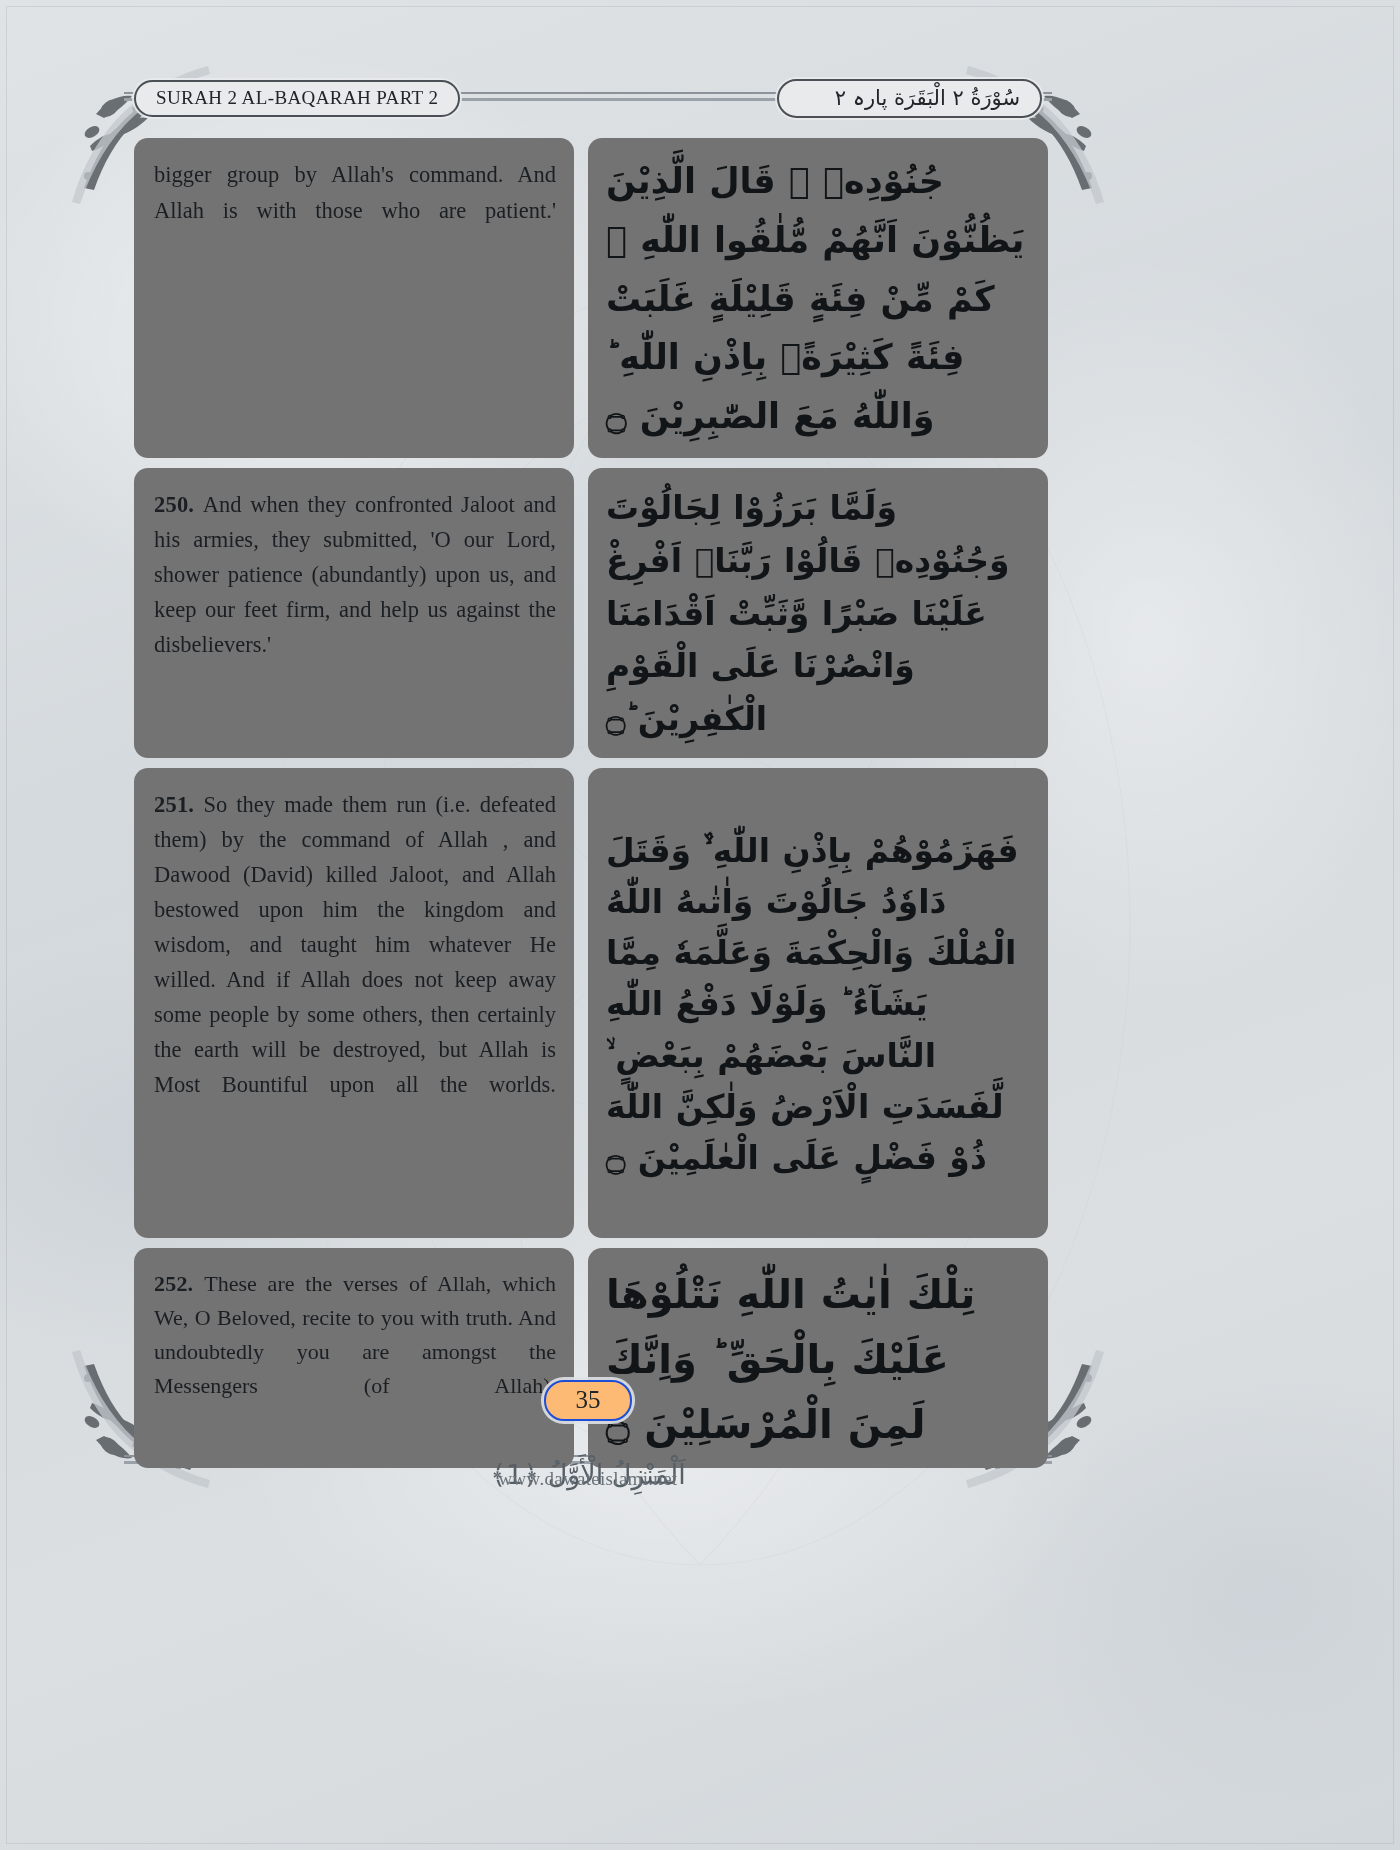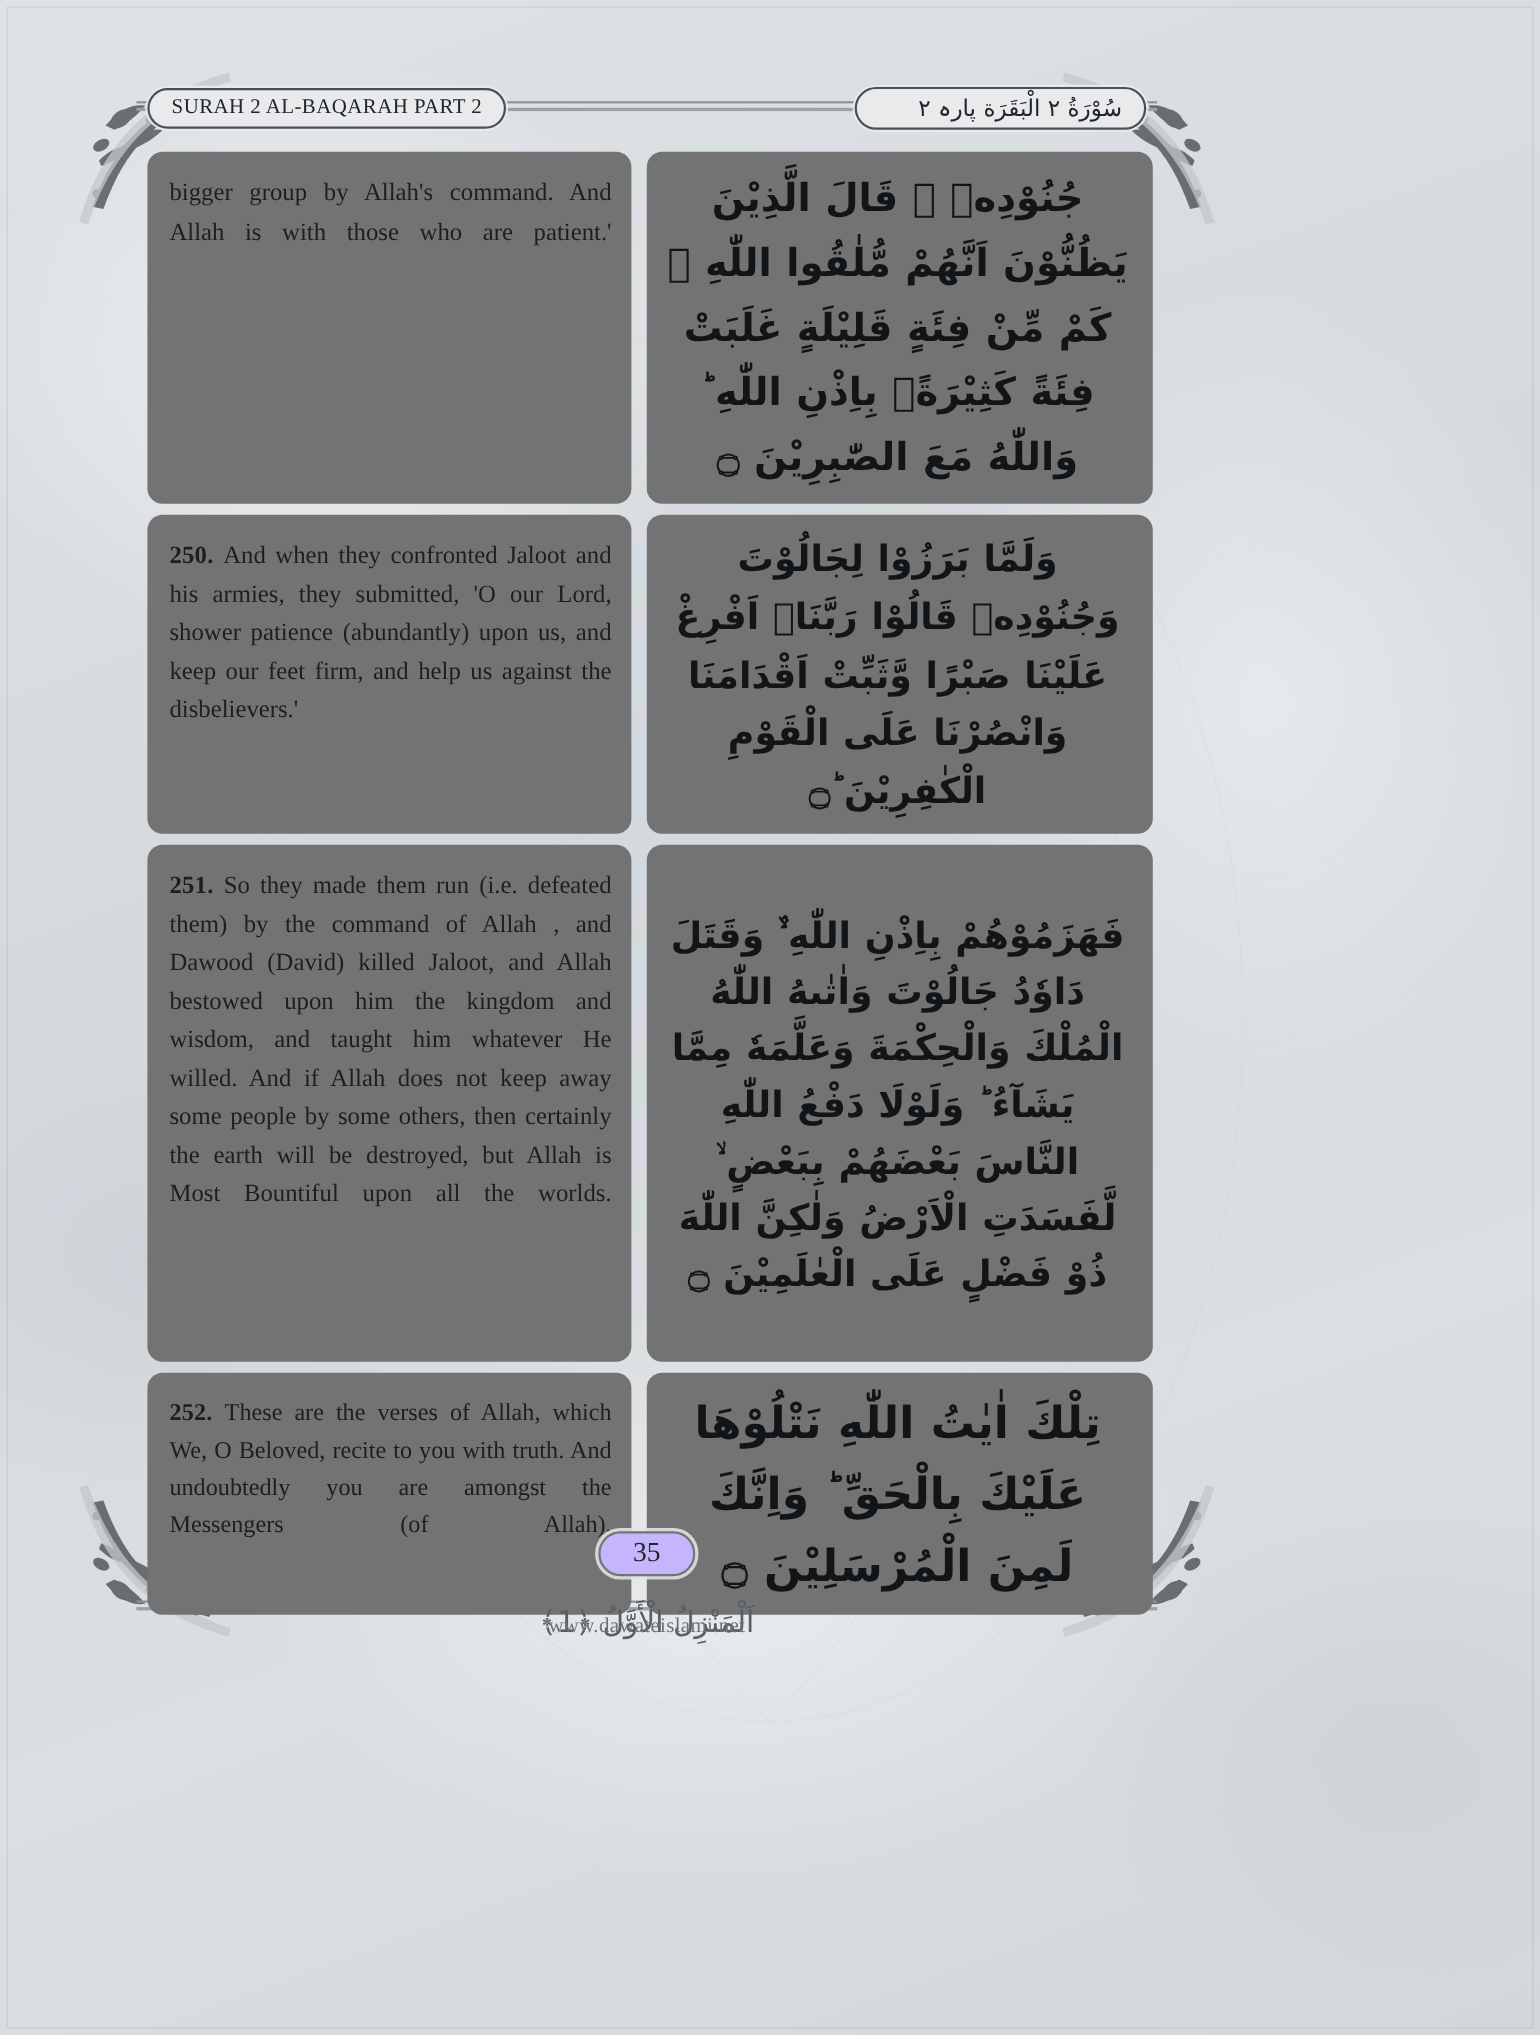--- a/index.html
+++ b/index.html
@@ -185,21 +185,21 @@
   }
 
   .vnum {
     font-weight: bold;
     letter-spacing: 0.2px;
   }
 
   .ar-text {
     font-family: "DejaVu Sans", "DejaVu Serif", sans-serif;
     direction: rtl;
-    text-align: center;
+    text-align: left;
     color: #121518;
     font-size: 34px;
     line-height: 1.62;
     width: 100%;
     font-weight: 600;
     word-spacing: 1px;
   }
 
   
   .row-0 { flex: 0 0 316px; }
@@ -226,31 +226,30 @@
   }
 
   .page-num-wrap {
     position: absolute;
     left: 50%;
     transform: translateX(-50%);
     top: 0;
   }
 
   .page-num {
-    background: #c4b5fd;
-    border: 2px solid #737373;
+    background: #fdba74;
+    border: 2px solid #1d4ed8;
     border-radius: 20px;
     min-width: 88px;
     padding: 4px 18px 5px;
     text-align: center;
     font-family: "Liberation Serif", serif;
     font-size: 25px;
     color: #22262a;
     box-shadow: 0 0 0 3px rgba(222,226,229,0.9);
-    margin-top: 12px;
   }
 
   .footer-ar {
     position: absolute;
     left: 50%;
     transform: translateX(-50%);
     top: 50px;
     font-family: "DejaVu Sans", sans-serif;
     direction: rtl;
     font-size: 27px;

